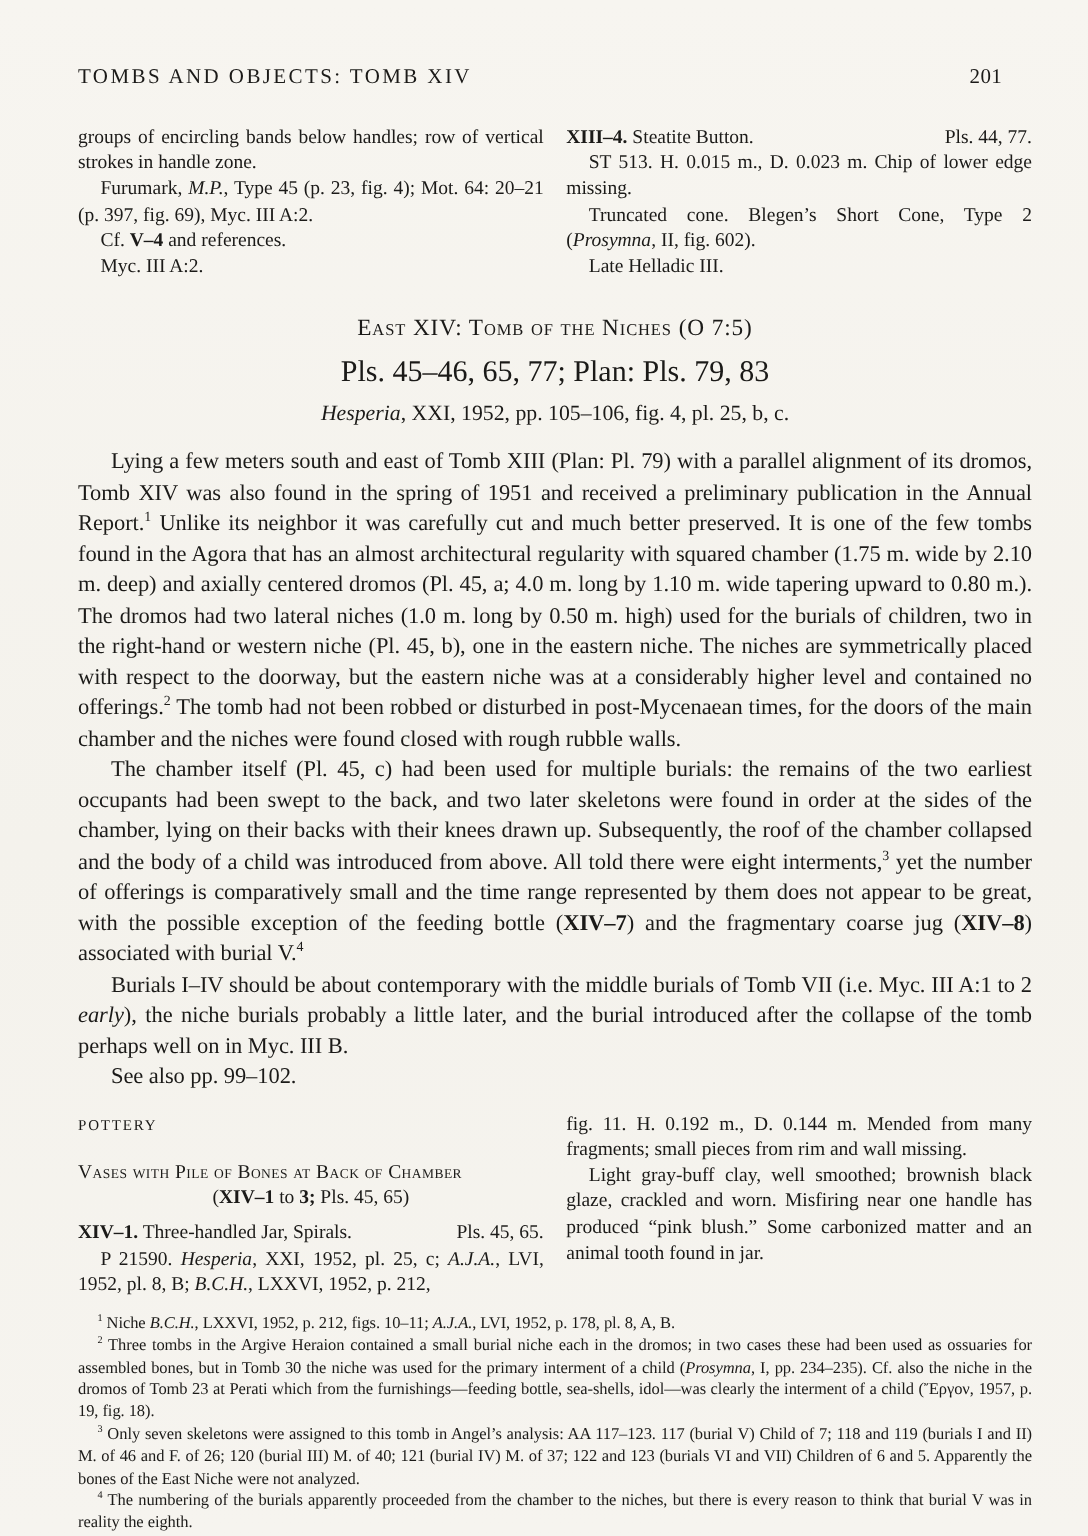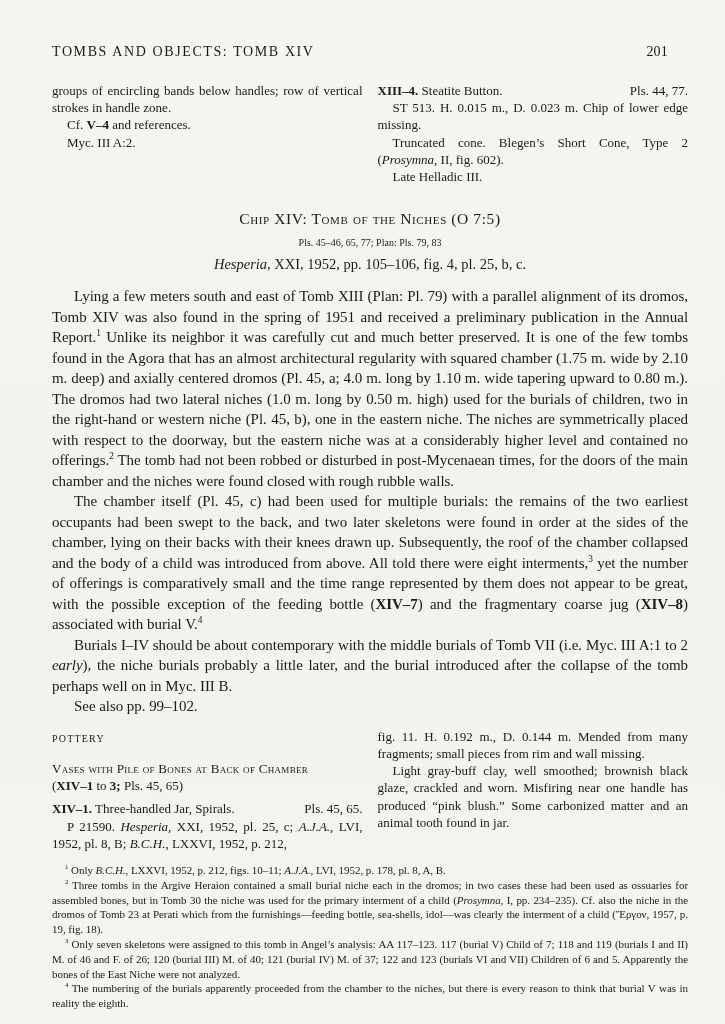--- a/index.html
+++ b/index.html
@@ -31,67 +31,68 @@
   
   .two-col { display: flex; gap: 15px; }
   .two-col .col { flex: 1 1 0; min-width: 0; }
   .top-section { margin-top: 21px; font-size: 13px; line-height: 17.2px; }
   .entry-line { display: flex; justify-content: space-between; }
   .entry-line .plates { white-space: nowrap; text-align: center; }
 
   
   .title-block { margin-top: 25px; text-align: center; }
   .title-block .tb1 { font-size: 15.5px; font-variant: small-caps; letter-spacing: 0.6px; }
-  .title-block .tb2 { font-size: 10px; margin-top: 9px; }
+  .title-block .tb2 { font-size: 20px; margin-top: 9px; }
   .title-block .tb3 { font-size: 14.5px; margin-top: 8px; text-align: center; }
 
   
   .body-text { margin-top: 13px; font-size: 15px; line-height: 20.5px; letter-spacing: -0.05px; }
   .body-text p { text-align: justify; text-indent: 22px; }
 
   
   .pottery { margin-top: 11px; font-size: 13px; line-height: 17.2px; }
   .pottery-head { text-align: left; font-size: 10px; letter-spacing: 1.2px; margin: 2px 0 13px 0; }
   .subhead { font-variant: small-caps; letter-spacing: 0.3px; }
-  .subhead-line2 { margin-bottom: 6px; }
+  .subhead-line2 { margin-bottom: 6px; text-align: center; }
   .pottery .col .entry-line { margin-top: 0; gap: 23px; }
 
   
   .footnotes { margin-top: 11px; font-size: 11px; line-height: 14.8px; letter-spacing: -0.05px; }
   .footnotes p { text-align: justify; text-indent: 13px; }
 </style>
 </head>
 <body>
 
 <div class="sheet">
 
   <div class="running-head">
     <span>TOMBS AND OBJECTS: TOMB XIV</span>
     <span class="page-num">201</span>
   </div>
 
   <div class="two-col top-section">
     <div class="col">
       <p class="just">groups of encircling bands below handles; row of vertical strokes in handle zone.</p>
+      <p class="just ind"><span>Furumark, </span><span class="i">M.P.</span><span>, Type 45 (p. 23, fig. 4); Mot. 64: 20–21 (p. 397, fig. 69), Myc. III A:2.</span></p>
       <p class="ind"><span>Cf. </span><span class="b">V–4</span><span> and references.</span></p>
       <p class="ind">Myc. III A:2.</p>
     </div>
     <div class="col">
       <p class="entry-line">
         <span><span class="b">XIII–4.</span><span> Steatite Button.</span></span>
         <span class="plates">Pls. 44, 77.</span>
       </p>
       <p class="just ind">ST 513. H. 0.015 m., D. 0.023 m. Chip of lower edge missing.</p>
       <p class="just ind"><span>Truncated cone. Blegen’s Short Cone, Type 2 (</span><span class="i">Prosymna</span><span>, II, fig. 602).</span></p>
       <p class="ind">Late Helladic III.</p>
     </div>
   </div>
 
   <div class="title-block">
-    <div class="tb1">Chip XIV: Tomb of the Niches (O 7:5)</div>
+    <div class="tb1">East XIV: Tomb of the Niches (O 7:5)</div>
     <div class="tb2">Pls. 45–46, 65, 77; Plan: Pls. 79, 83</div>
     <div class="tb3"><span class="i">Hesperia</span><span>, XXI, 1952, pp. 105–106, fig. 4, pl. 25, b, c.</span></div>
   </div>
 
   <div class="body-text">
     <p><span>Lying a few meters south and east of Tomb XIII (Plan: Pl. 79) with a parallel alignment of its dromos, Tomb XIV was also found in the spring of 1951 and received a preliminary publication in the Annual Report.</span><sup>1</sup><span> Unlike its neighbor it was carefully cut and much better preserved. It is one of the few tombs found in the Agora that has an almost architectural regularity with squared chamber (1.75 m. wide by 2.10 m. deep) and axially centered dromos (Pl. 45, a; 4.0 m. long by 1.10 m. wide tapering upward to 0.80 m.). The dromos had two lateral niches (1.0 m. long by 0.50 m. high) used for the burials of children, two in the right-hand or western niche (Pl. 45, b), one in the eastern niche. The niches are symmetrically placed with respect to the doorway, but the eastern niche was at a considerably higher level and contained no offerings.</span><sup>2</sup><span> The tomb had not been robbed or disturbed in post-Mycenaean times, for the doors of the main chamber and the niches were found closed with rough rubble walls.</span></p>
     <p><span>The chamber itself (Pl. 45, c) had been used for multiple burials: the remains of the two earliest occupants had been swept to the back, and two later skeletons were found in order at the sides of the chamber, lying on their backs with their knees drawn up. Subsequently, the roof of the chamber collapsed and the body of a child was introduced from above. All told there were eight interments,</span><sup>3</sup><span> yet the number of offerings is comparatively small and the time range represented by them does not appear to be great, with the possible exception of the feeding bottle (</span><span class="b">XIV–7</span><span>) and the fragmentary coarse jug (</span><span class="b">XIV–8</span><span>) associated with burial V.</span><sup>4</sup></p>
     <p><span>Burials I–IV should be about contemporary with the middle burials of Tomb VII (i.e. Myc. III A:1 to 2 </span><span class="i">early</span><span>), the niche burials probably a little later, and the burial introduced after the collapse of the tomb perhaps well on in Myc. III B.</span></p>
     <p>See also pp. 99–102.</p>
   </div>
@@ -107,19 +108,19 @@
       </p>
       <p class="just ind"><span>P 21590. </span><span class="i">Hesperia</span><span>, XXI, 1952, pl. 25, c; </span><span class="i">A.J.A.</span><span>, LVI, 1952, pl. 8, B; </span><span class="i">B.C.H.</span><span>, LXXVI, 1952, p. 212,</span></p>
     </div>
     <div class="col">
       <p class="just">fig. 11.  H. 0.192 m.,  D. 0.144 m.  Mended from many fragments; small pieces from rim and wall missing.</p>
       <p class="just ind">Light gray-buff clay, well smoothed; brownish black glaze, crackled and worn. Misfiring near one handle has produced “pink blush.” Some carbonized matter and an animal tooth found in jar.</p>
     </div>
   </div>
 
   <div class="footnotes">
-    <p><sup>1</sup><span> Only </span><span class="i">B.C.H.</span><span>, LXXVI, 1952, p. 212, figs. 10–11; </span><span class="i">A.J.A.</span><span>, LVI, 1952, p. 178, pl. 8, A, B.</span></p>
+    <p><sup>1</sup><span> Niche </span><span class="i">B.C.H.</span><span>, LXXVI, 1952, p. 212, figs. 10–11; </span><span class="i">A.J.A.</span><span>, LVI, 1952, p. 178, pl. 8, A, B.</span></p>
     <p><sup>2</sup><span> Three tombs in the Argive Heraion contained a small burial niche each in the dromos; in two cases these had been used as ossuaries for assembled bones, but in Tomb 30 the niche was used for the primary interment of a child (</span><span class="i">Prosymna</span><span>, I, pp. 234–235). Cf. also the niche in the dromos of Tomb 23 at Perati which from the furnishings—feeding bottle, sea-shells, idol—was clearly the interment of a child (Ἔργον, 1957, p. 19, fig. 18).</span></p>
     <p><sup>3</sup><span> Only seven skeletons were assigned to this tomb in Angel’s analysis: AA 117–123. 117 (burial V) Child of 7; 118 and 119 (burials I and II) M. of 46 and F. of 26; 120 (burial III) M. of 40; 121 (burial IV) M. of 37; 122 and 123 (burials VI and VII) Children of 6 and 5. Apparently the bones of the East Niche were not analyzed.</span></p>
     <p><sup>4</sup><span> The numbering of the burials apparently proceeded from the chamber to the niches, but there is every reason to think that burial V was in reality the eighth.</span></p>
   </div>
 
 </div>
 
 </body></html>

